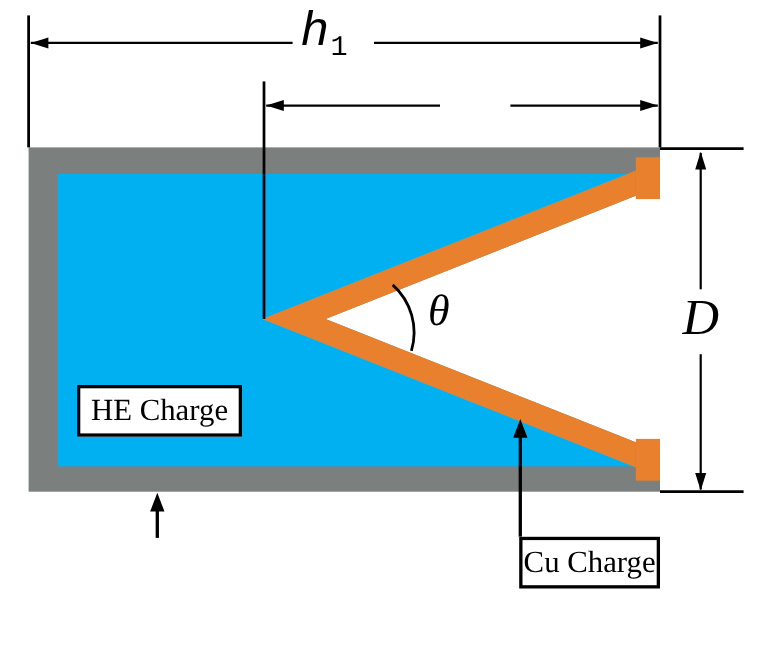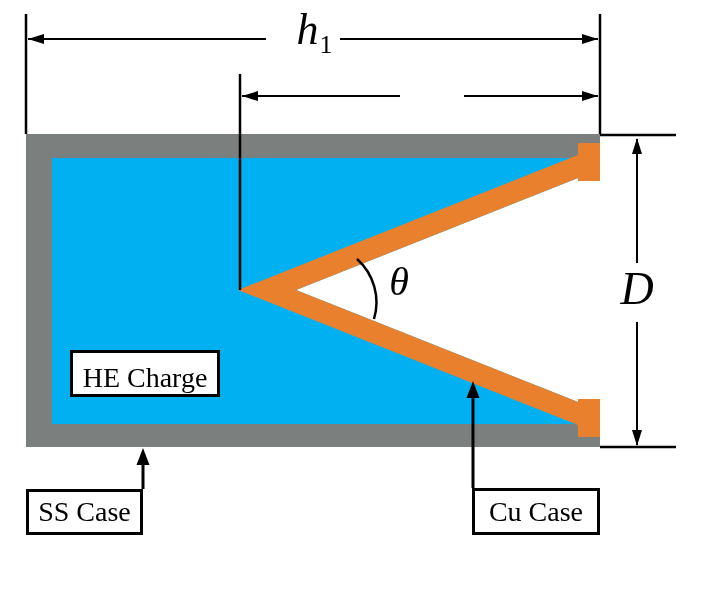--- a/index.html
+++ b/index.html
@@ -102,32 +102,29 @@
 
     <path d="M 357 259 A 58 58 0 0 1 374 319" fill="none" stroke="#000" stroke-width="2.5"></path>
 
     <line x1="143" y1="489" x2="143" y2="458" stroke="#000" stroke-width="3"></line>
     <polygon points="143,448 136.5,465 149.5,465" fill="#000"></polygon>
 
     <line x1="473" y1="488" x2="473" y2="392" stroke="#000" stroke-width="3"></line>
     <polygon points="473,381 466.5,398 479.5,398" fill="#000"></polygon>
   </svg>
 
-  <div class="dim-label" style="left:280px; top:8px; width:68px;"><span class="dim-base">h</span><span class="dim-sub">1</span></div>
+  <div class="dim-label" style="left:260px; top:8px; width:68px;font-family:Liberation Mono, monospace;"><span class="dim-base">h</span><span class="dim-sub">1</span></div>
 
 
   <div class="dim-label" style="left:608px; top:266px; width:58px;"><span class="dim-single">D</span></div>
 
   <div class="dim-label theta-label" style="left:372px; top:262px; width:54px;"><span class="dim-single">θ</span></div>
 
-  <div class="callout" style="left:70px; top:350px; width:150px; height:47px;align-items:flex-end;">
+  <div class="callout" style="left:70px; top:350px; width:150px; height:47px;">
       <span>HE Charge</span>
     </div>
 
-  <div class="callout" style="left:26px; top:489px; width:117px; height:46px;">
-      <span>SS Case</span>
-    </div>
 
   <div class="callout" style="left:472px; top:488px; width:128px; height:47px;">
-      <span>Cu Case</span>
+      <span>Cu Charge</span>
     </div>
 
 </div>
 
 </body></html>

